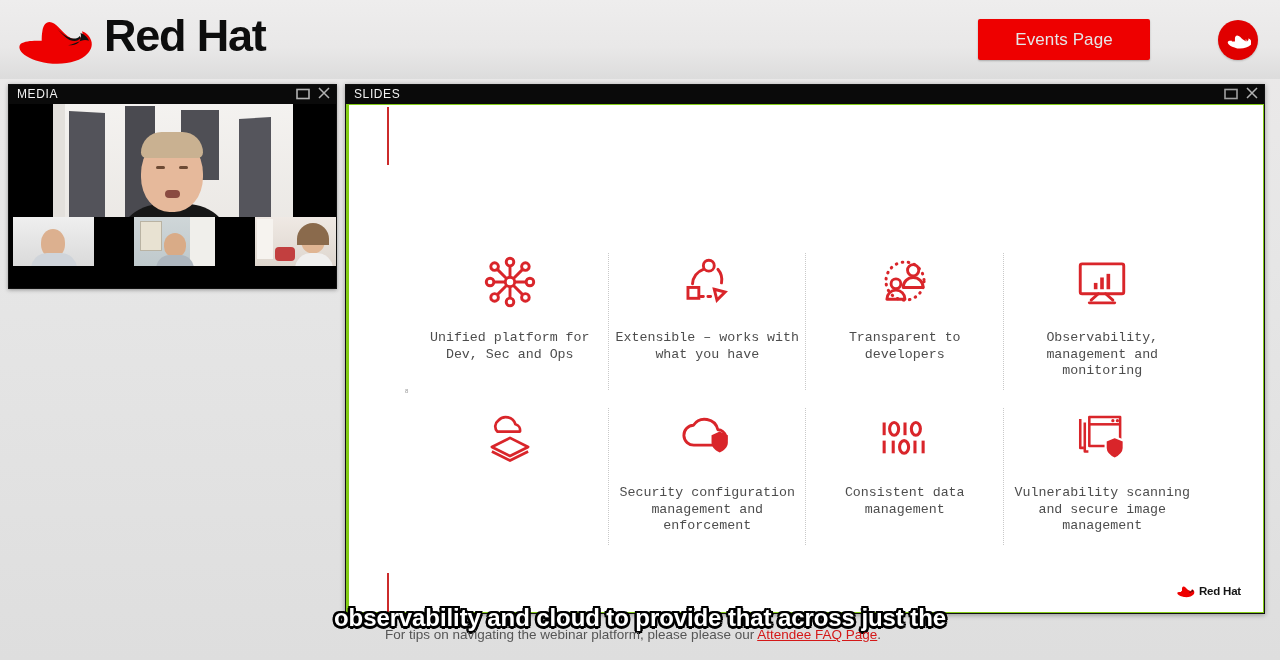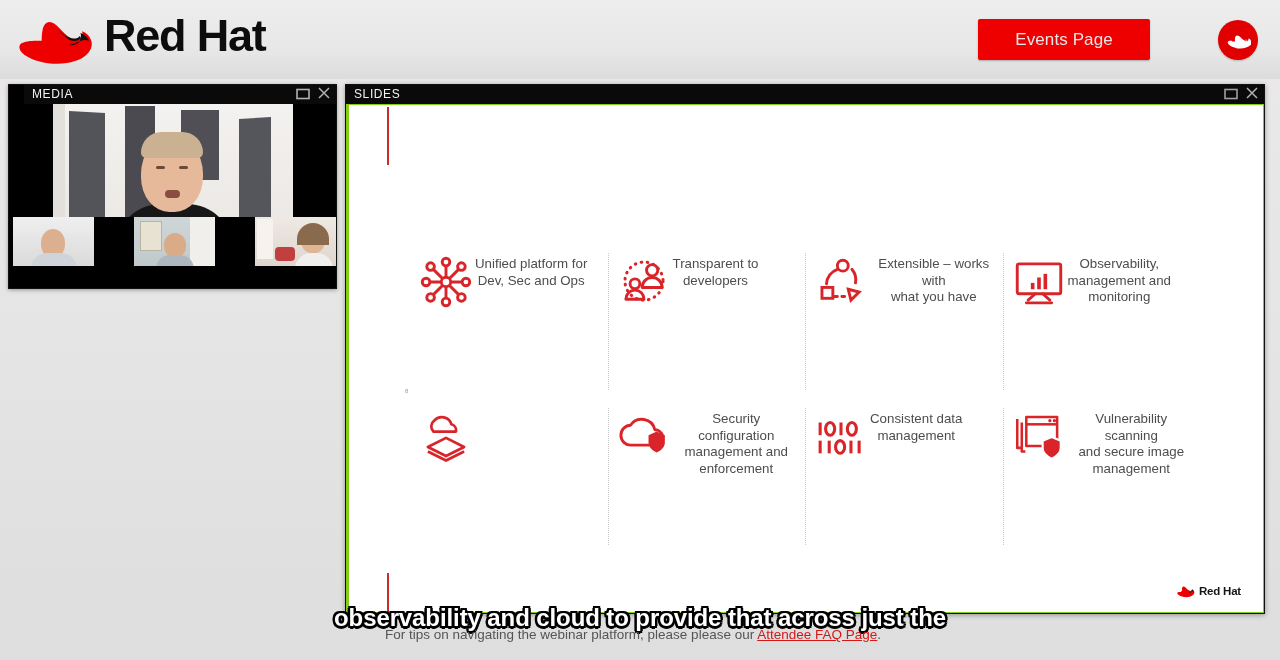--- a/index.html
+++ b/index.html
@@ -34,21 +34,20 @@
     background:#e00000; cursor:pointer;
     display:flex; align-items:center; justify-content:center;
     box-shadow:0 1px 2px rgba(0,0,0,.2);
   }
 
   
   #media-panel {
     position:absolute; left:8px; top:84px; width:329px; height:205px;
     background:#000; border:1px solid #111;
     box-shadow:0 1px 4px rgba(0,0,0,.35);
-    padding-left:15px;
   }
   .panel-bar { height:19px; background:#0a0a0a; position:relative; }
   .panel-title {
     position:absolute; left:8px; top:2px;
     color:#f2f2f2; font-size:12px; letter-spacing:.6px;
   }
   .panel-ctrls { position:absolute; right:5px; top:1px; display:flex; gap:7px; align-items:center; }
   .ctrl { cursor:pointer; opacity:.85; }
 
   #media-stage { position:absolute; left:0; top:19px; width:327px; height:165px; background:#000; }
@@ -84,22 +83,23 @@
     font-size:25px; color:#1a1a1a; font-weight:400; letter-spacing:-.2px;
   }
 
   #grid {
     position:absolute; left:62px; top:140px; width:790px;
     display:grid; grid-template-columns:repeat(4,1fr);
     row-gap:0px;
   }
   .cell {
     position:relative; padding:0 6px 16px 6px;
-    display:flex; align-items:flex-start;
+    display:flex; flex-direction:column; align-items:center;
     min-height:155px;
+    font-family:Liberation Mono, monospace;
   }
   .cell.sep::after{
     content:""; position:absolute; right:0; top:8px; bottom:10px;
     border-right:1px dotted #c9c9c9;
   }
   .cell-icon { height:74px; display:flex; align-items:center; justify-content:center; }
   .cell-label {
     margin-top:11px; text-align:center; font-size:13.3px; line-height:16.5px;
     color:#4d4d4d;
   }
@@ -261,48 +261,48 @@
                 <circle cx="15" cy="49" r="4.2"></circle>
             </g>
           </svg>
         </div>
         <div class="cell-label">Unified platform for<br>Dev, Sec and Ops</div>
       </div>
 
       <div class="cell sep">
         <div class="cell-icon">
           <svg viewBox="0 0 64 64" width="58" height="58">
-            <g stroke="#d9252a" stroke-width="3.4" fill="none" stroke-linecap="round" stroke-dasharray="0.6 6.2">
-              <circle cx="32" cy="31" r="21"></circle>
-            </g>
-            <g stroke="#d9252a" stroke-width="3.2" fill="none" stroke-linejoin="round">
-              <circle cx="41" cy="19" r="6.2"></circle>
-              <path d="M30 38 a11 11 0 0 1 22 0 z"></path>
-              <circle cx="22" cy="34" r="5.4"></circle>
-              <path d="M12 51 a10 10 0 0 1 20 0 z"></path>
-            </g>
-          </svg>
-        </div>
-        <div class="cell-label">Transparent to<br>developers</div>
-      </div>
-
-      <div class="cell sep">
-        <div class="cell-icon">
-          <svg viewBox="0 0 64 64" width="58" height="58">
             <g stroke="#d9252a" stroke-width="3.2" fill="none" stroke-linecap="round">
               <path d="M16 34 a18 18 0 0 1 12 -16"></path>
               <path d="M44 18 a18 18 0 0 1 4 15"></path>
               <path d="M25 48 l3 0 M33 48 l3 0"></path>
               <circle cx="34" cy="14" r="6"></circle>
               <rect x="11" y="38" width="12" height="12"></rect>
               <path d="M40 40 l12 3 -9 9 z"></path>
             </g>
           </svg>
         </div>
         <div class="cell-label">Extensible – works with<br>what you have</div>
+      </div>
+
+      <div class="cell sep">
+        <div class="cell-icon">
+          <svg viewBox="0 0 64 64" width="58" height="58">
+            <g stroke="#d9252a" stroke-width="3.4" fill="none" stroke-linecap="round" stroke-dasharray="0.6 6.2">
+              <circle cx="32" cy="31" r="21"></circle>
+            </g>
+            <g stroke="#d9252a" stroke-width="3.2" fill="none" stroke-linejoin="round">
+              <circle cx="41" cy="19" r="6.2"></circle>
+              <path d="M30 38 a11 11 0 0 1 22 0 z"></path>
+              <circle cx="22" cy="34" r="5.4"></circle>
+              <path d="M12 51 a10 10 0 0 1 20 0 z"></path>
+            </g>
+          </svg>
+        </div>
+        <div class="cell-label">Transparent to<br>developers</div>
       </div>
 
       <div class="cell">
         <div class="cell-icon">
           <svg viewBox="0 0 64 64" width="58" height="58">
             <g stroke="#d9252a" stroke-width="3.2" fill="none" stroke-linecap="round">
               <rect x="8" y="12" width="48" height="33" rx="2"></rect>
               <path d="M20 52 l8 -7 M44 52 l-8 -7"></path>
               <path d="M18 55 l28 0"></path>
             </g>

